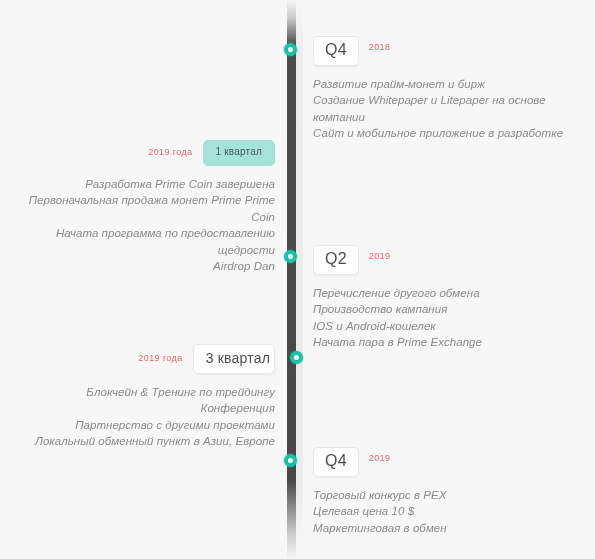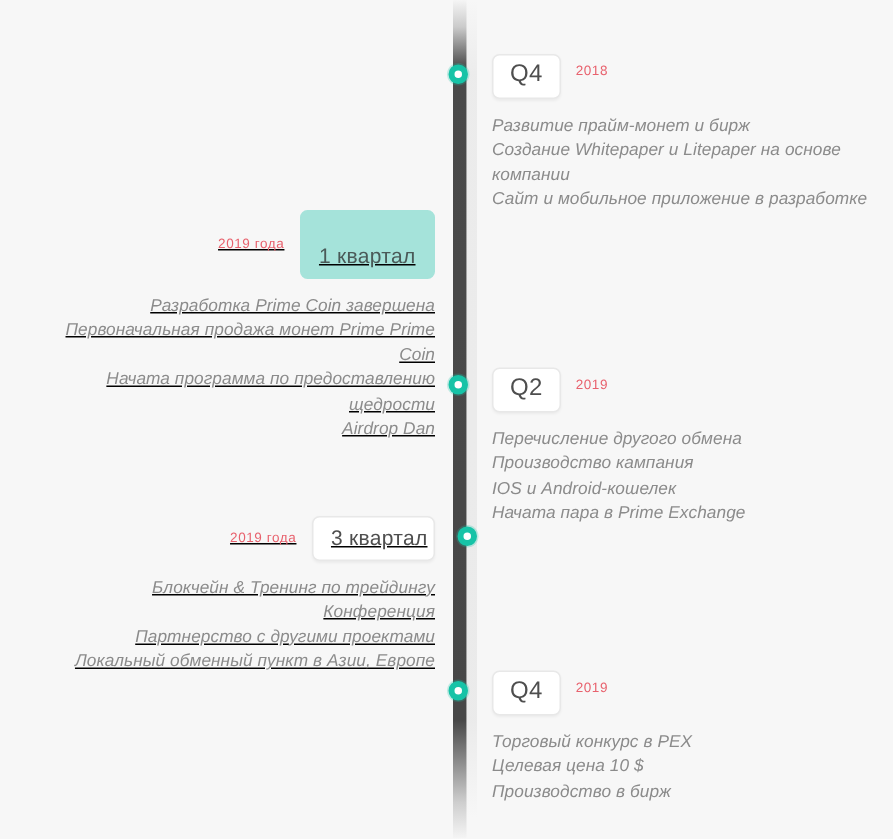--- a/index.html
+++ b/index.html
@@ -12,21 +12,20 @@
     background: #f7f7f7;
     font-family: "Liberation Sans", sans-serif;
     overflow: hidden;
     position: relative;
   }
 
   #roadmap {
     position: relative;
     width: 509px;
     height: 559px;
-    margin-left: 15px;
   }
 
   
   .spine {
     position: absolute;
     left: 287px;
     top: 0;
     width: 9px;
     height: 559px;
     background: linear-gradient(to bottom,
@@ -61,21 +60,21 @@
     box-sizing: border-box;
     z-index: 5;
     box-shadow: 0 0 0 1px rgba(23,195,167,0.25);
   }
 
   
   .row {
     position: absolute;
   }
   .row.right { left: 313px; width: 270px; }
-  .row.left  { left: 10px;  width: 265px; text-align: right; text-decoration: underline; }
+  .row.left  { left: 10px;  width: 265px; text-align: right; }
 
   .head {
     display: flex;
     align-items: center;
     white-space: nowrap;
   }
   .row.right .head { justify-content: flex-start; }
   .row.left  .head { justify-content: flex-end; }
 
   .qbadge {
@@ -88,22 +87,22 @@
     font-size: 16px;
     color: #4e4e4e;
     line-height: 1.05;
     letter-spacing: 0.2px;
   }
   .qbadge.teal {
     background: #a5e3da;
     border: 1px solid #a5e3da;
     color: #4a5a58;
     box-shadow: none;
-    font-size: 14px;
-    padding: 22px 12px 7px 12px;
+    font-size: 10px;
+    padding: 6px 12px 7px 12px;
     font-weight: 400;
   }
   .qbadge.plain-ru {
     font-size: 14px;
     padding: 6px 4px 7px 12px;
   }
 
   .year {
     font-size: 9px;
     color: #e8626e;
@@ -200,17 +199,17 @@
   </div>
 
   <div class="row right" id="row-q4-2019">
     <div class="head">
       <span class="qbadge">Q4</span>
       <span class="year">2019</span>
     </div>
     <div class="items">
       <div>Торговый конкурс в PEX</div>
       <div>Целевая цена 10 $</div>
-      <div>Производство в бирж</div>
+      <div>Маркетинговая в обмен</div>
     </div>
   </div>
 
 </div>
 
 </body></html>

